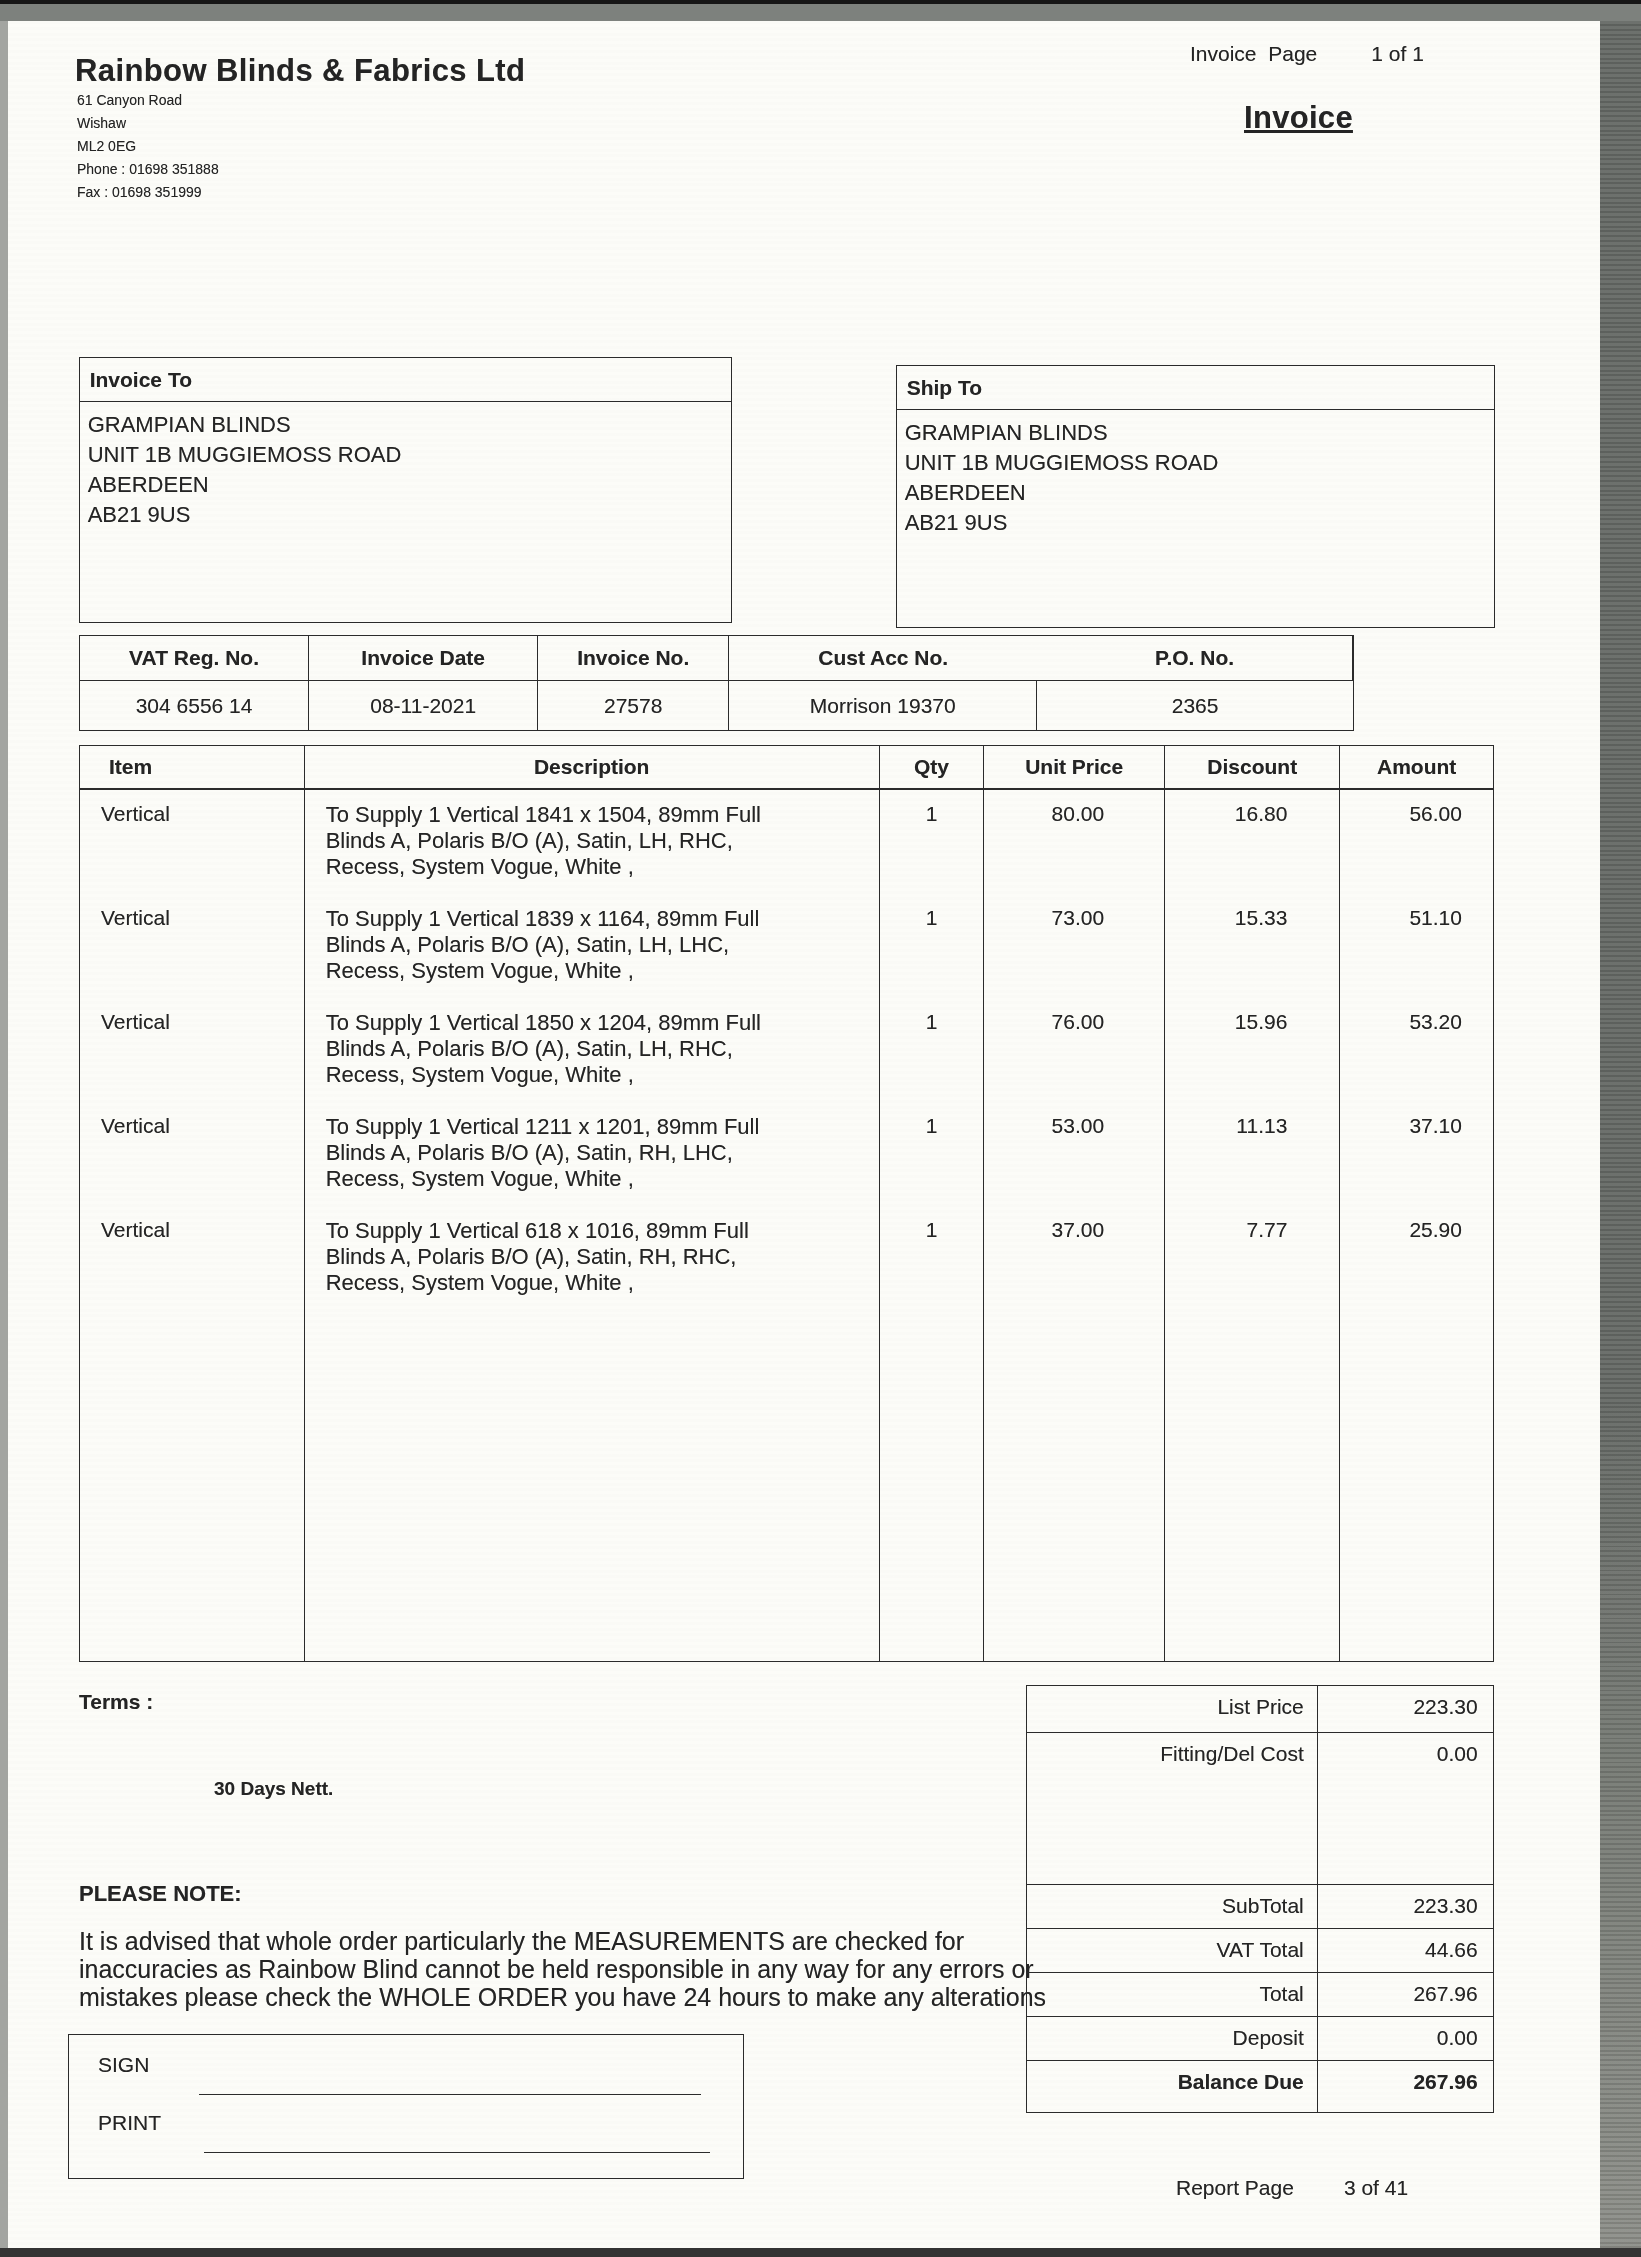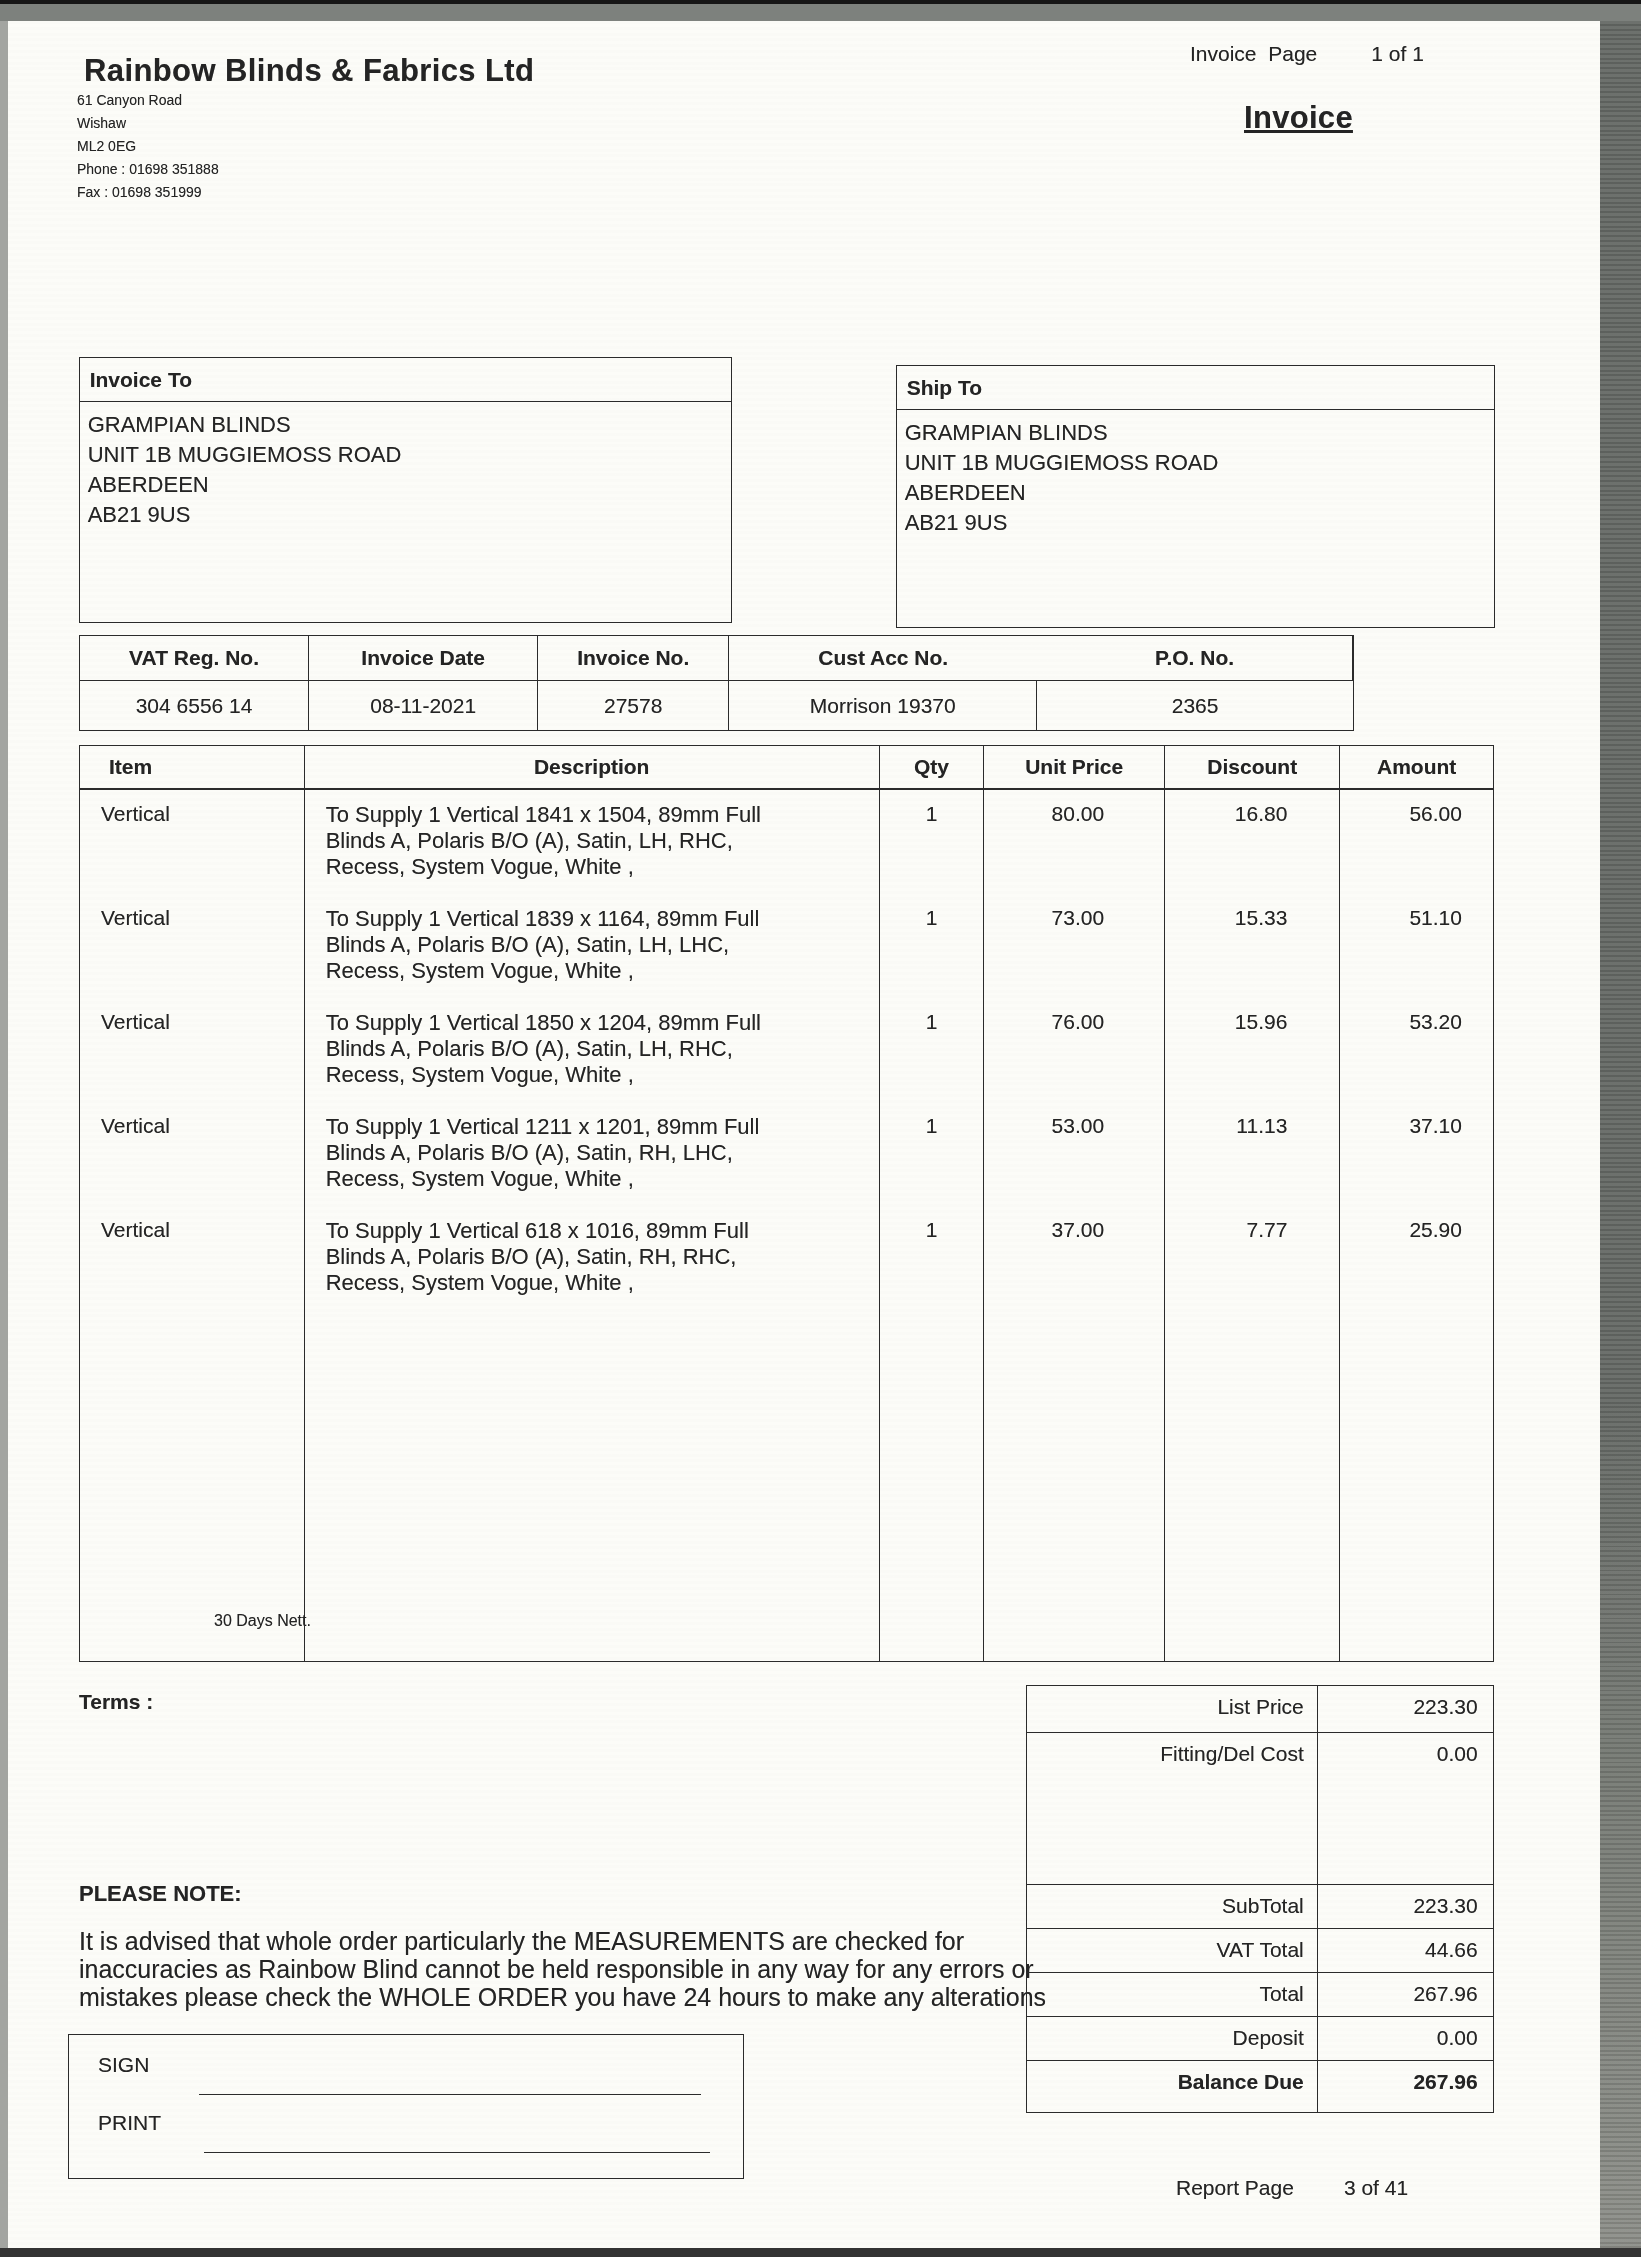--- a/index.html
+++ b/index.html
@@ -21,21 +21,21 @@
   .scan-left{position:absolute;left:0;top:0;width:7.7px;height:2257px;background:#a3a5a1;z-index:4;}
   .scan-right{position:absolute;left:1600px;top:0;width:42px;height:2257px;z-index:4;
     background:
       repeating-linear-gradient(180deg,rgba(0,0,0,0.10) 0 1.9px,rgba(255,255,255,0.04) 1.9px 4.8px),
       linear-gradient(180deg,#676b67 0 62%,#777b75 78%,#8f918b 100%);}
   .scan-bottom{position:absolute;left:0;top:2248px;width:1641px;height:9.7px;background:#343434;z-index:5;}
   .paper-shade{position:absolute;left:7.7px;top:21px;width:1592px;height:2226px;
     background:repeating-linear-gradient(180deg,rgba(0,0,0,0.008) 0 2.9px,transparent 2.9px 5.8px);z-index:0;}
 
   
-  .company-name{position:absolute;left:84px;top:53px;font-size:31px;font-weight:bold;letter-spacing:0.4px;}
+  .company-name{position:absolute;left:75px;top:53px;font-size:31px;font-weight:bold;letter-spacing:0.4px;}
   .company-address{position:absolute;left:77px;top:89px;font-size:14px;line-height:23px;}
   .invoice-page-row{position:absolute;left:1190px;top:42px;font-size:21px;}
   .invoice-page-row .val{margin-left:54px;}
   .doc-title{position:absolute;left:1244px;top:100px;font-size:31px;font-weight:bold;letter-spacing:0.3px;text-decoration:underline;}
 
   
   .abox{position:absolute;border:1.9px solid var(--line);background:transparent;}
   .abox-head{height:44px;border-bottom:1.9px solid var(--line);font-weight:bold;font-size:21px;padding:9.7px 0 0 9.7px;}
   .abox-body{padding:7.7px 7.7px 0 7.7px;font-size:22px;line-height:30px;}
   .box-invoice-to{left:79px;top:357px;width:653px;height:266px;}
@@ -59,21 +59,21 @@
   .ib{padding-top:11.6px;padding-bottom:14.5px;}
   .ib.item-col{padding-left:21px;}
   .ib.desc-col{padding-left:21px;padding-right:29px;font-size:22px;line-height:26px;}
   .ib.qty-col{text-align:center;}
   .ib.unit-col{text-align:right;padding-right:60px;}
   .ib.disc-col{text-align:right;padding-right:52px;}
   .ib.amt-col{text-align:right;padding-right:31px;}
 
   
   .terms-label{position:absolute;left:79px;top:1690px;font-size:21px;font-weight:bold;}
-  .terms-value{position:absolute;left:214px;top:1612px;font-size:16px;font-weight:normal;}
+  .terms-value{position:absolute;left:214px;top:1778px;font-size:19px;font-weight:bold;}
   .bank-block{position:absolute;left:214px;top:1750px;font-size:21px;font-weight:bold;line-height:29px;}
   .note-title{position:absolute;left:79px;top:1881px;font-size:22px;font-weight:bold;}
   .note-block{position:absolute;left:79px;top:1927px;font-size:25px;line-height:28px;}
 
   
   .totals{position:absolute;left:1026px;top:1685px;width:468px;height:428px;border:1.9px solid var(--line);
     display:grid;grid-template-columns:62.5% 37.5%;
     grid-template-rows:46px 152px 44px 44px 44px 44px 1fr;font-size:21px;}
   .tl{text-align:right;padding:8.7px 13.5px 0 0;border-right:1.9px solid var(--line);}
   .tv{text-align:right;padding:8.7px 15.4px 0 0;}

